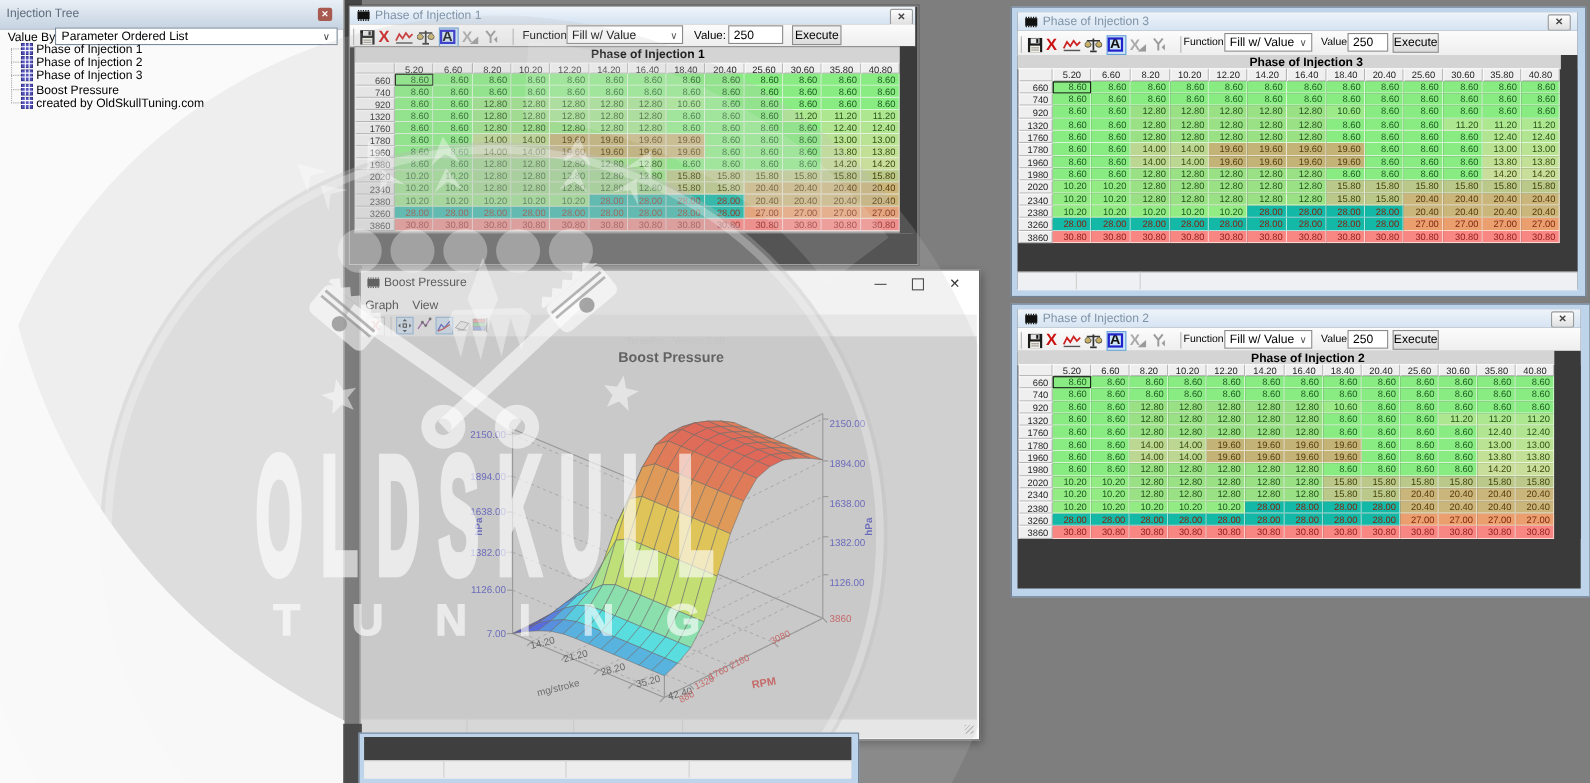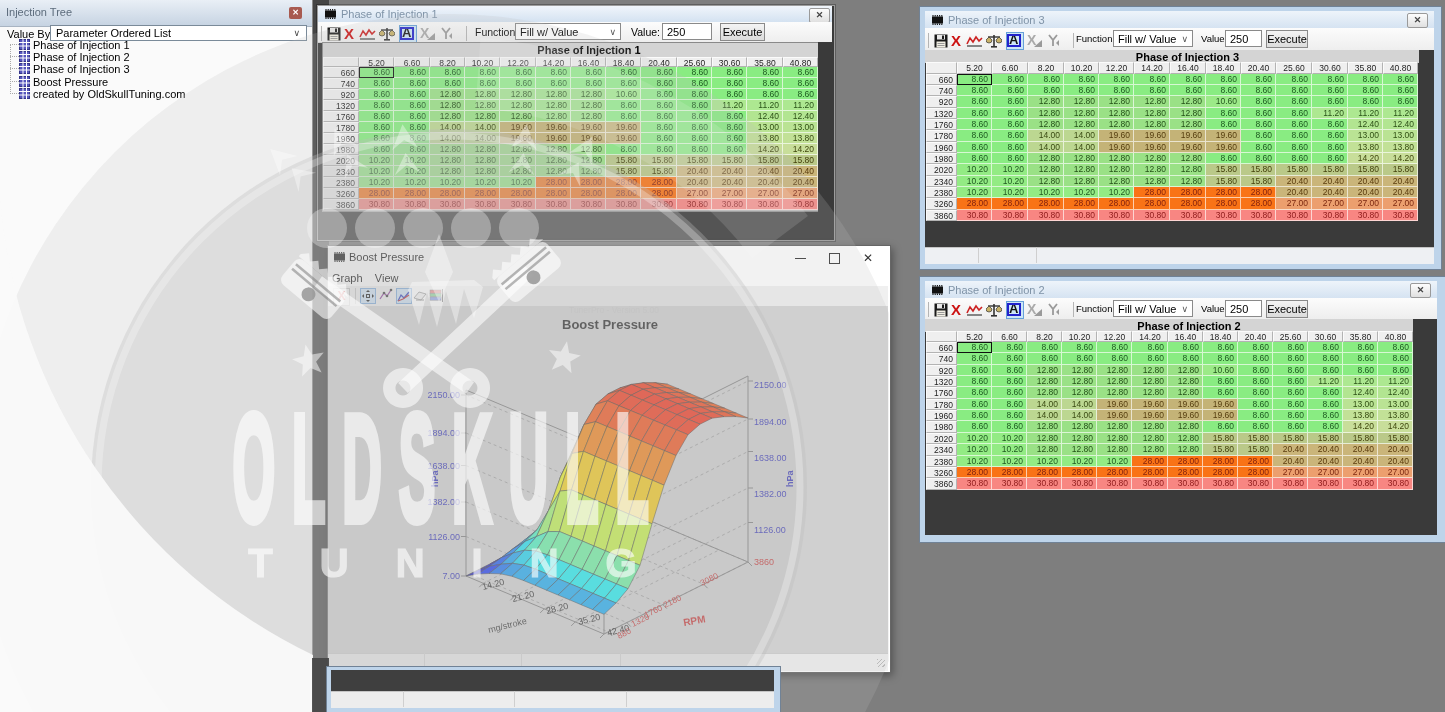--- a/index.html
+++ b/index.html
@@ -14,21 +14,21 @@
 .v4{background:#b2e591;color:#2d5017}
 .v5{background:#9ae186;color:#245118}
 .v6{background:#bae394;color:#315013}
 .v7{background:#c2e197;color:#374b11}
 .v8{background:#bcd791;color:#3a4a12}
 .v9{background:#c8de9a;color:#40480e}
 .v10{background:#bac989;color:#45420d}
 .v11{background:#c4b377;color:#553d0e}
 .v12{background:#cab57a;color:#593a0c}
 .v13{background:#ec9f6e;color:#7c2810}
-.v14{background:#f97316;color:#84220e}
+.v14{background:#14b8a6;color:#84220e}
 .v15{background:#f88682;color:#8f1b1b}
 .tbar{position:absolute;background:linear-gradient(#fcfcfc,#eeeeee);border-bottom:1px solid #d5d5d5}
 .ttl{position:absolute;font:11px "Liberation Sans",sans-serif;color:#7f93a7}
 .tstrip{position:absolute;background:#d4d4d4;font:bold 11px "Liberation Sans",sans-serif;color:#000;text-align:center}
 </style></head><body>
 <div class="abs" style="left:312px;top:0;width:17px;height:712px;background:#454545"></div>
 <div class="abs" style="left:0;top:0;width:313px;height:712px;background:#fafafa;border-right:1px solid #8a8a8a;box-sizing:border-box">
     <div class="abs" style="left:0;top:0;width:100%;height:26px;background:linear-gradient(#e9eff6,#c6d3e2);border-bottom:1px solid #a8b4c2"></div>
     <div class="abs" style="left:6px;top:6px;font:11px 'Liberation Sans',sans-serif;color:#5d6c7c">Injection Tree</div>
     <div class="abs" style="left:289px;top:7px;width:13px;height:12px;background:#a85a50;border-radius:2px;color:#fff;font:bold 8px 'Liberation Sans',sans-serif;text-align:center;line-height:12px">✕</div>

